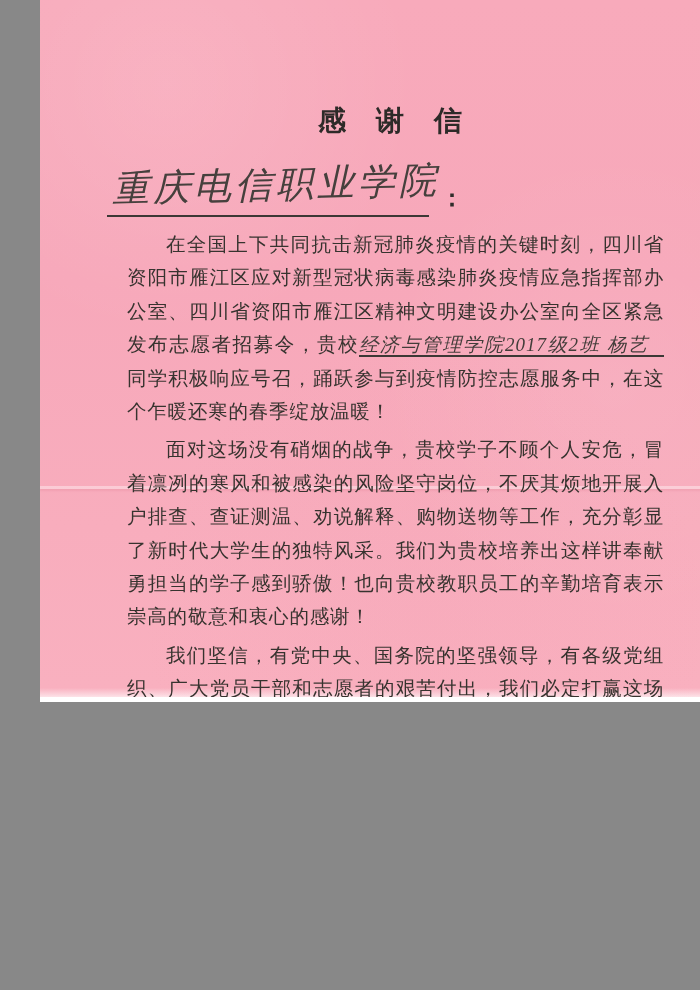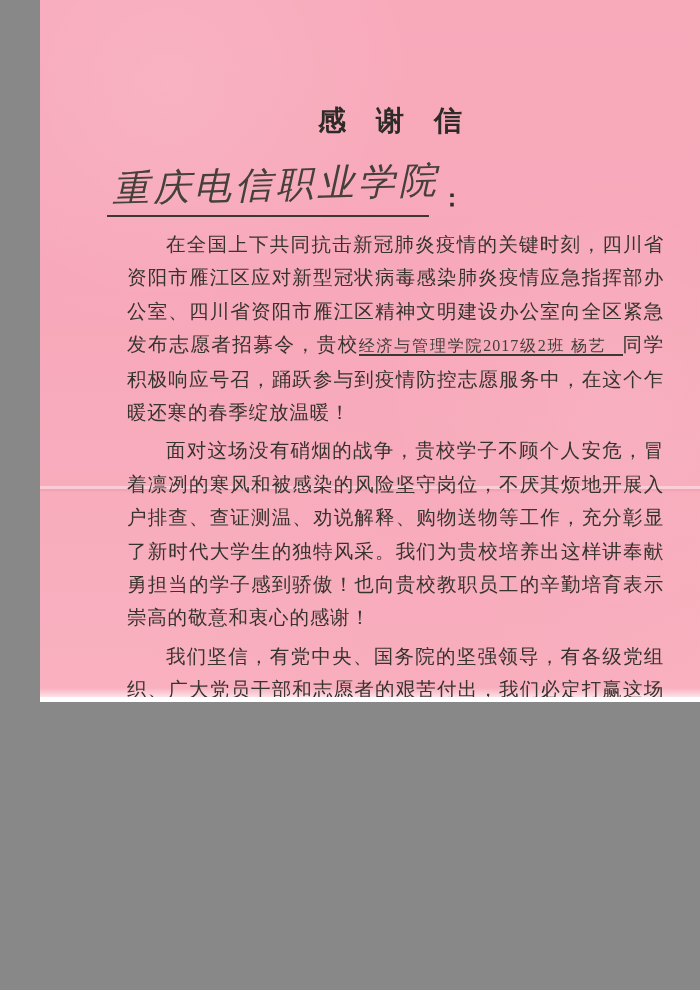--- a/index.html
+++ b/index.html
@@ -34,21 +34,21 @@
   .sal-underline{position:absolute; left:-5px; top:55px; width:322px; height:2px; background:#3c3835;}
   .sal-colon{position:absolute; left:328px; top:22px; font-size:24px; font-weight:bold; color:#2f2c2a;}
 
   .body-text{
     position:absolute; left:87px; top:228px; width:537px;
     font-size:19.5px; line-height:33.4px; color:#37332f;
     text-align:justify; letter-spacing:0.8px;
   }
   .body-text p{margin:0 0 5px 0; text-indent:2em;}
   .hand-inline{
-    font-family:cursive; font-size:16px; color:#433d3a;
+    font-family:cursive; font-style:italic; font-size:19px; color:#433d3a;
     border-bottom:2px solid #3c3835; padding-right:16px; letter-spacing:1px;
     white-space:nowrap;
   }
 
   .signature{
     position:absolute; left:283px; top:808px; width:304px;
     color:#35312d; text-align:left; line-height:36px; font-size:19.5px;
   }
   .signature .sig-line2{letter-spacing:3.5px;}
   .signature .sig-date{font-size:20px; letter-spacing:2px;}

